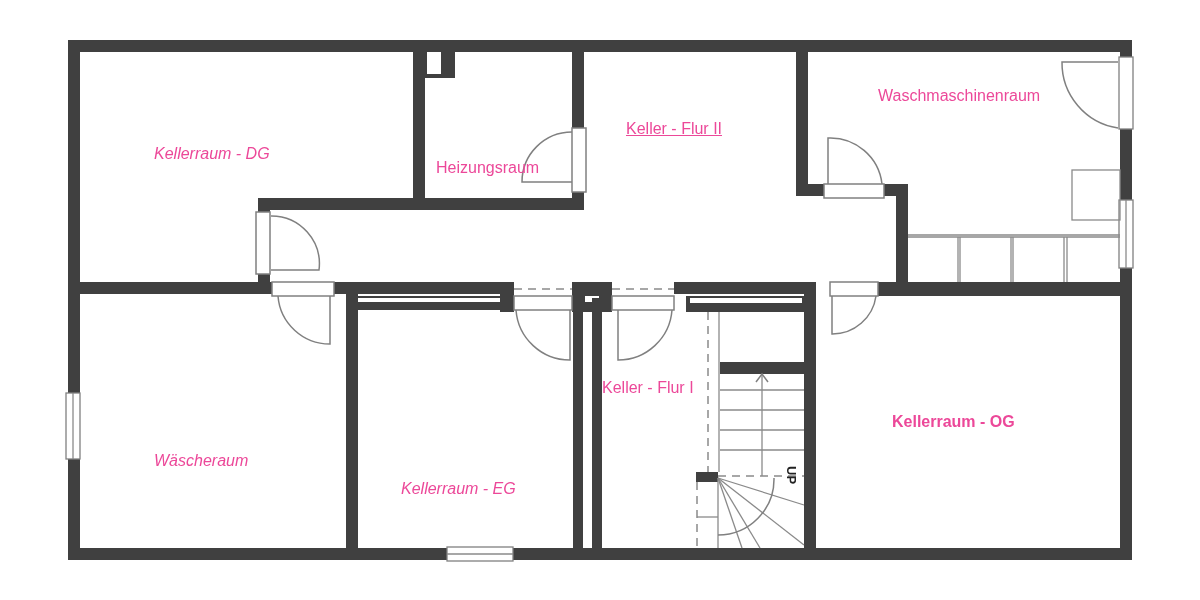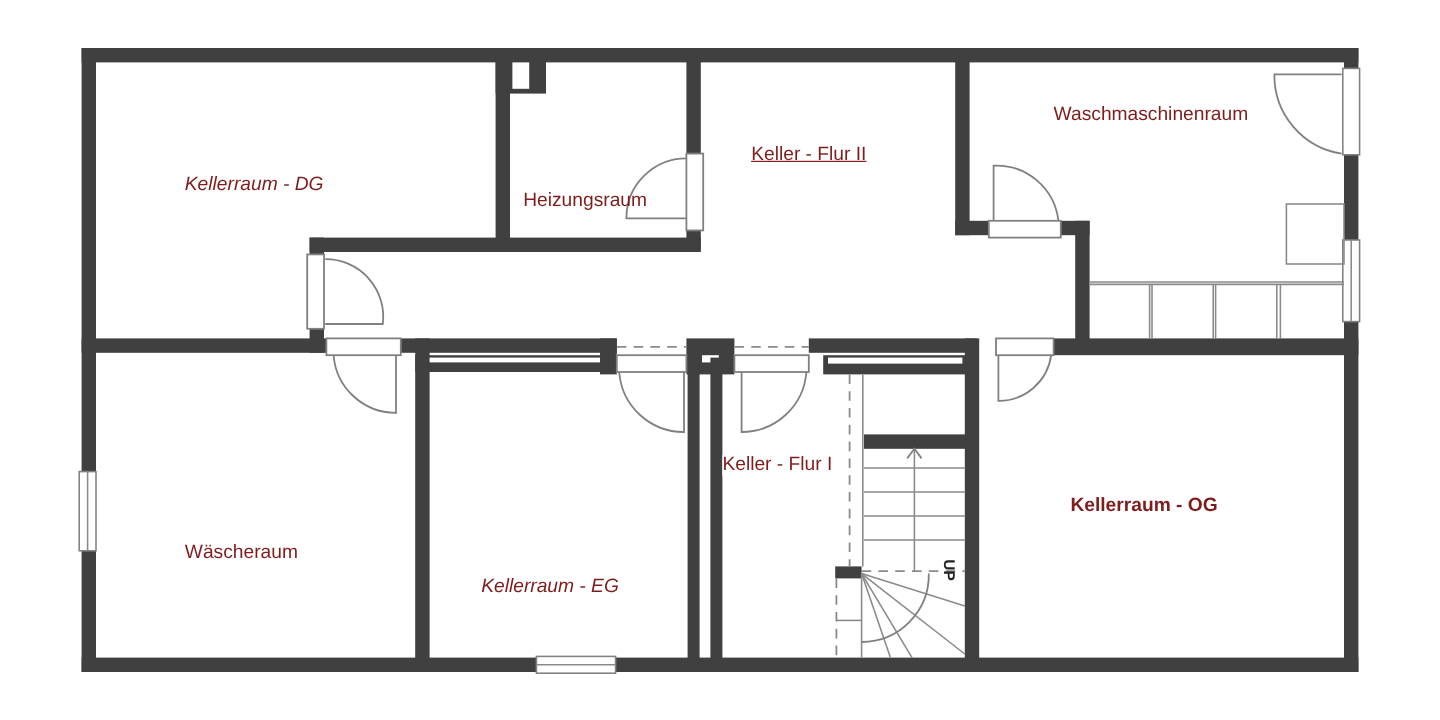--- a/index.html
+++ b/index.html
@@ -8,21 +8,21 @@
   .wall { fill: #404040; }
   .door-frame { fill: #ffffff; stroke: #808080; stroke-width: 1.5; }
   .door-arc { fill: none; stroke: #808080; stroke-width: 1.5; }
   .thin { fill: none; stroke: #8a8a8a; stroke-width: 1.3; }
   .dash { fill: none; stroke: #8a8a8a; stroke-width: 1.5; stroke-dasharray: 8 6; }
   .window { fill: #ffffff; stroke: #808080; stroke-width: 1.3; }
   .label {
     position: absolute;
     font-family: "Liberation Sans", sans-serif;
     font-size: 16px;
-    color: #7f1d1d;
+    color: #ec4899;
     white-space: nowrap;
     background: transparent;
   }
   .up-label {
     position: absolute;
     font-family: "Liberation Sans", sans-serif;
     font-size: 13px;
     font-weight: bold;
     color: #222222;
     transform: rotate(90deg);
@@ -170,17 +170,17 @@
     <line class="thin" x1="718" y1="478" x2="760" y2="548"></line>
     <line class="thin" x1="718" y1="478" x2="742" y2="548"></line>
     <path class="door-arc" d="M774 478 A 56 56 0 0 1 718 535"></path>
   </g>
 </svg>
 
 <div class="label" style="left:154px; top:145px;font-style:italic;">Kellerraum -  DG</div>
 <div class="label" style="left:436px; top:159px;">Heizungsraum</div>
 <div class="label" style="left:626px; top:120px;text-decoration:underline;">Keller - Flur II</div>
 <div class="label" style="left:878px; top:87px;">Waschmaschinenraum</div>
-<div class="label" style="left:154px; top:452px;">Wäscheraum</div>
+<div class="label" style="left:154px; top:452px;font-style:italic;">Wäscheraum</div>
 <div class="label" style="left:401px; top:480px;font-style:italic;">Kellerraum -  EG</div>
 <div class="label" style="left:602px; top:379px; background:#ffffff;">Keller - Flur I</div>
 <div class="label" style="left:892px; top:413px;font-weight:bold;">Kellerraum -  OG</div>
 <div class="up-label" style="left:799px; top:466px;">UP</div>
 
 </body></html>

